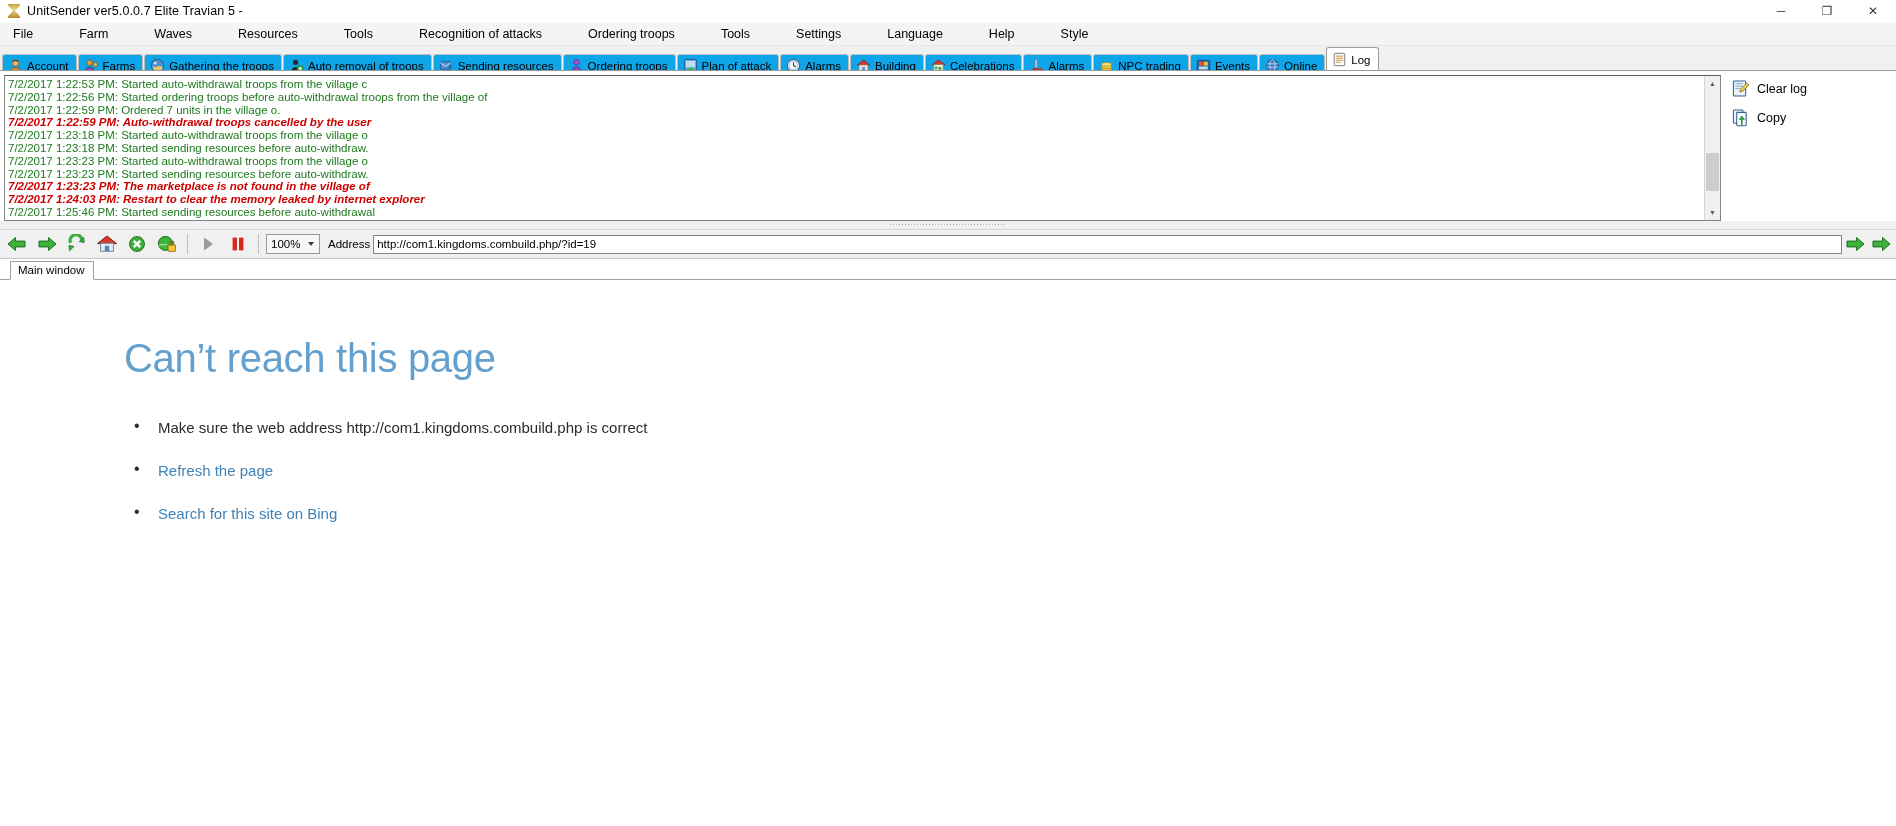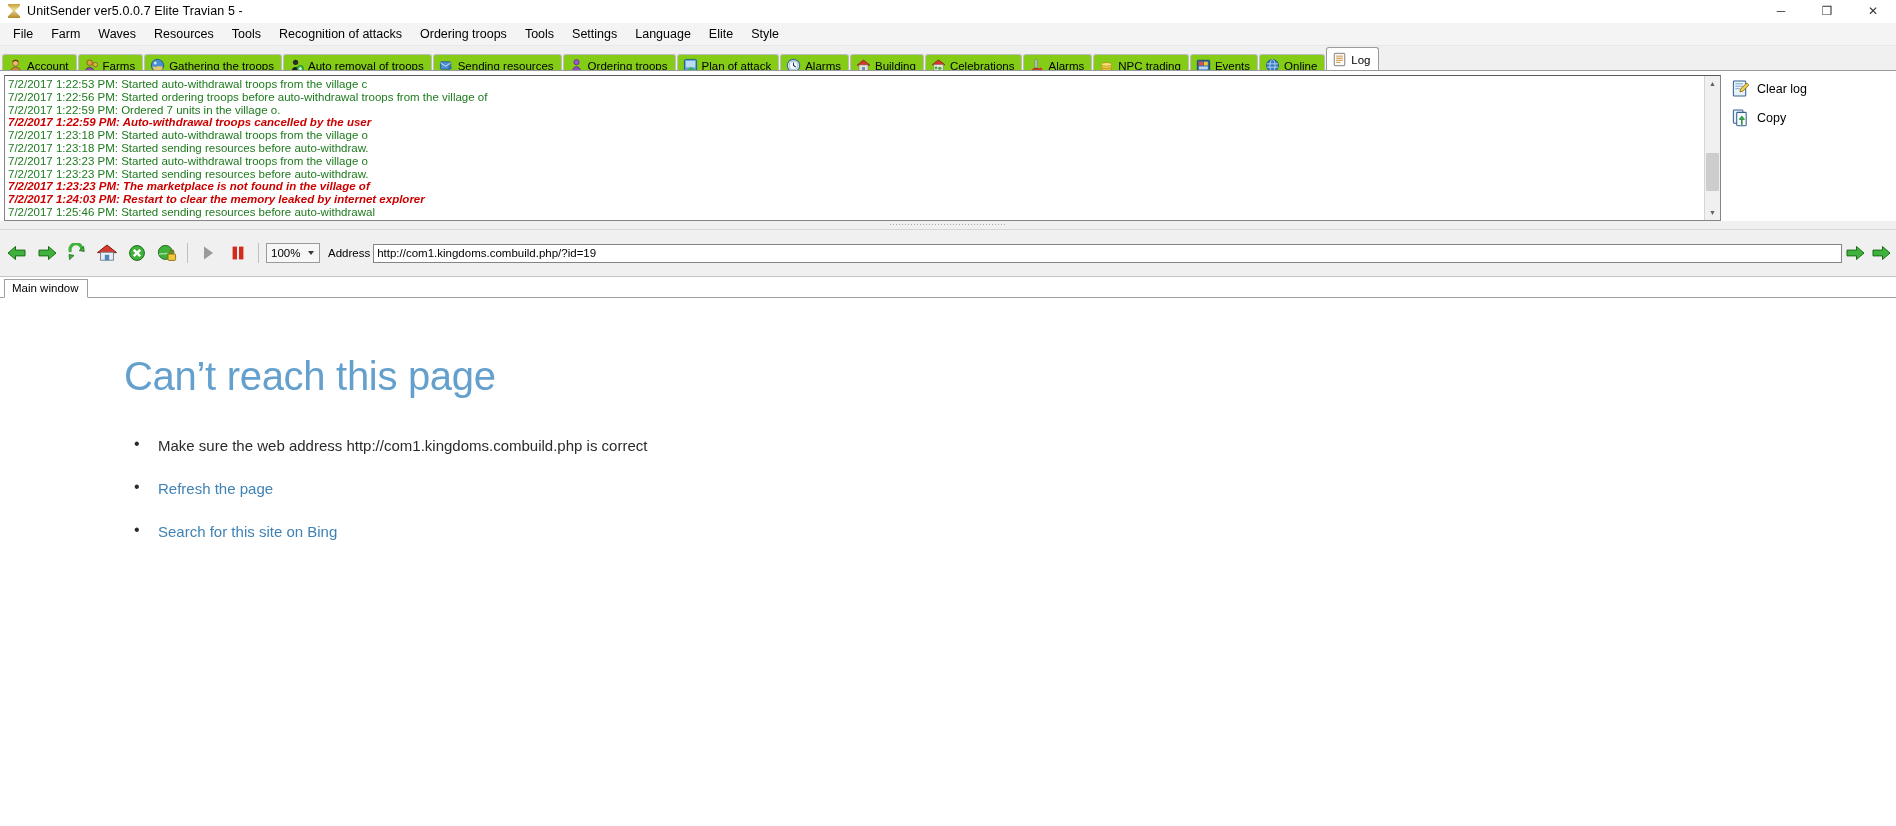--- a/index.html
+++ b/index.html
@@ -55,20 +55,21 @@
   }
 
   
   .menubar {
     height: 22px;
     background: #f4f4f4;
     display: flex;
     align-items: center;
     padding-left: 4px;
     border-bottom: 1px solid #e8e8e8;
+    gap: 28px;
   }
   .menu-item {
     font-size: 12.5px;
     color: #000;
     padding: 3px 9px;
     cursor: default;
     white-space: nowrap;
   }
 
   
@@ -81,21 +82,21 @@
     padding-left: 2px;
     overflow: hidden;
   }
   .tab {
     display: flex;
     align-items: center;
     height: 21px;
     padding: 0 7px 0 5px;
     font-size: 11.5px;
     color: #000;
-    background: #84cc16;
+    background: #0ea5e9;
     border: 1px solid #bdbdbd;
     border-bottom: none;
     border-radius: 3px 3px 0 0;
     margin-right: 1px;
     white-space: nowrap;
     position: relative;
     top: 6px;
   }
   .tab.active {
     background: #ffffff;
@@ -201,21 +202,21 @@
   }
 
   
   .browserbar {
     height: 28px;
     background: #f0f0f0;
     border-top: 1px solid #d6d6d6;
     border-bottom: 1px solid #c6c6c6;
     display: flex;
     align-items: center;
-    padding: 9px 2px;
+    padding: 0 2px;
   }
   .nav-btn {
     width: 30px; height: 26px;
     display: flex; align-items: center; justify-content: center;
     flex: 0 0 auto;
   }
   .nav-sep {
     width: 1px; height: 20px;
     background: #c0c0c0;
     margin: 0 5px;
@@ -262,21 +263,21 @@
   }
   .go-btn { width: 26px; height: 26px; display:flex; align-items:center; justify-content:center; flex:0 0 auto;}
 
   
   .pagetabs {
     height: 20px;
     background: #ffffff;
     border-bottom: 1px solid #a0a0a0;
     display: flex;
     align-items: flex-end;
-    padding-left: 4px;
+    padding-left: 10px;
   }
   .pagetab {
     font-size: 11.5px;
     padding: 2px 9px 3px 7px;
     border: 1px solid #a0a0a0;
     border-bottom: 1px solid #fff;
     background: #fff;
     position: relative;
     top: 1px;
     color: #000;
@@ -334,21 +335,21 @@
   <div class="menu-item">File</div>
   <div class="menu-item">Farm</div>
   <div class="menu-item">Waves</div>
   <div class="menu-item">Resources</div>
   <div class="menu-item">Tools</div>
   <div class="menu-item">Recognition of attacks</div>
   <div class="menu-item">Ordering troops</div>
   <div class="menu-item">Tools</div>
   <div class="menu-item">Settings</div>
   <div class="menu-item">Language</div>
-  <div class="menu-item">Elite</div>
+  <div class="menu-item">Help</div>
   <div class="menu-item">Style</div>
 </div>
 
 <div class="tabstrip">
 
   <div class="tab">
     <svg class="ticon" viewBox="0 0 16 16">
       <circle cx="8" cy="5.5" r="3.2" fill="#e8b96a" stroke="#8a5a22" stroke-width=".8"></circle>
       <path d="M2.5 14c.6-3 2.9-4.2 5.5-4.2S13 11 13.5 14z" fill="#c88c3c" stroke="#7a4a18" stroke-width=".8"></path>
       <path d="M5 3.8c1.8-1.6 4.2-1.6 6 0" stroke="#6b3b10" stroke-width="1.4" fill="none"></path>

